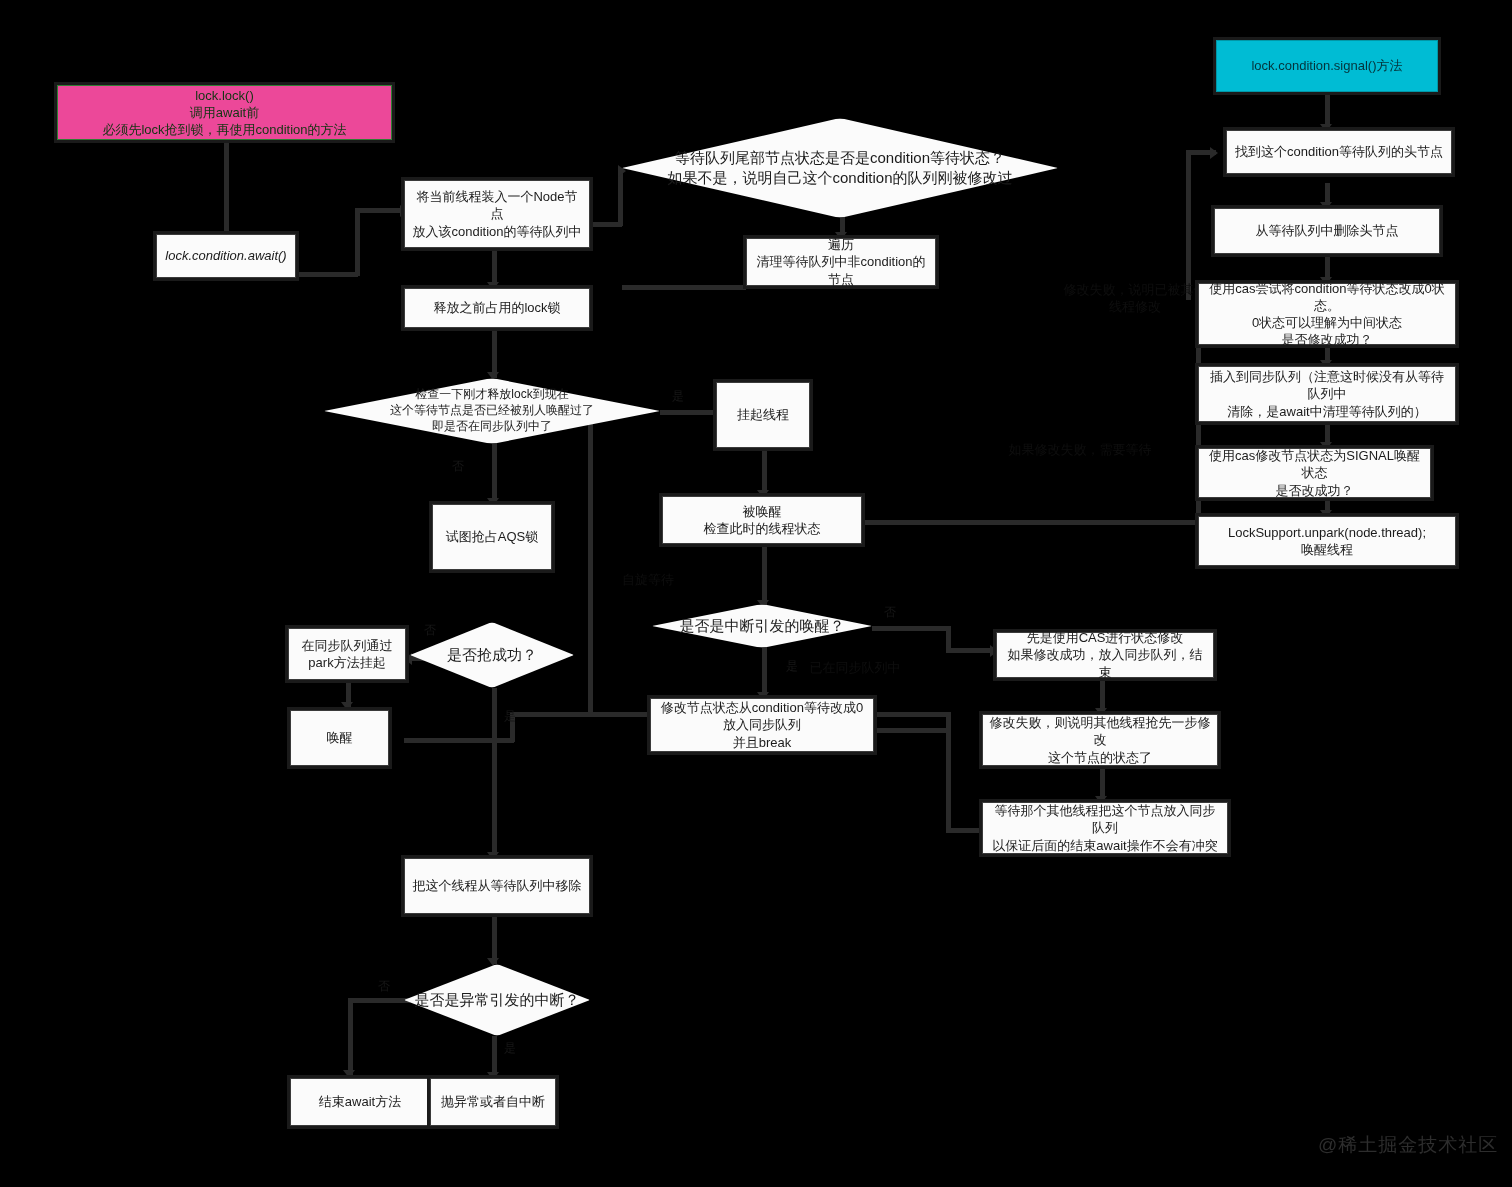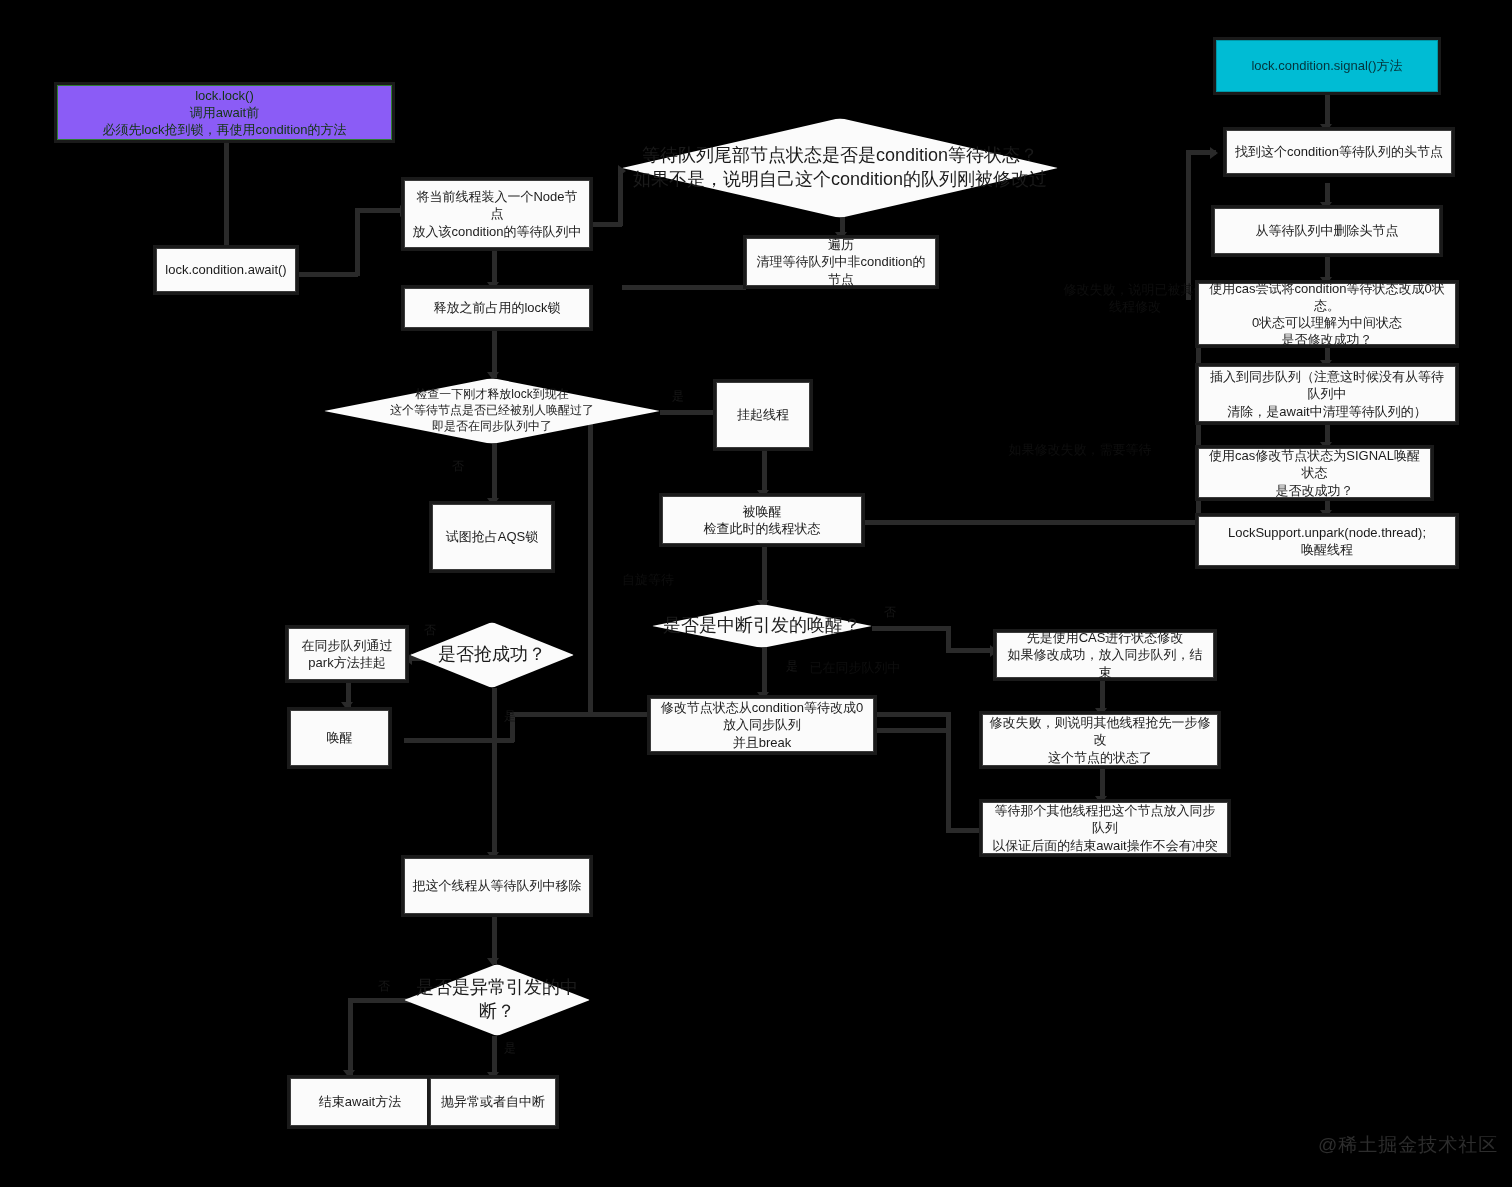--- a/index.html
+++ b/index.html
@@ -16,42 +16,42 @@
     display:flex;
     align-items:center;
     justify-content:center;
     text-align:center;
     line-height:1.32;
     font-size:13px;
     padding:4px 6px;
     box-shadow:0 0 0 3px #1a1a1a;
     white-space:pre-line;
   }
-  .node.green{background:#8b5cf6;border-color:#2f7d33;color:#123512;}
+  .node.green{background:#ec4899;border-color:#2f7d33;color:#123512;}
   .node.cyan{background:#00bcd4;border-color:#0097a7;color:#04333a;}
 
   .diamond{
     position:absolute;
     display:flex;
     align-items:center;
     justify-content:center;
   }
   .diamond .dshape{
     position:absolute;
     inset:0;
     background:#fbfbfb;
     border:1px solid #4a4a4a;
     clip-path:polygon(50% 0%,100% 50%,50% 100%,0% 50%);
     filter:drop-shadow(0 0 2px #2a2a2a);
   }
   .diamond .dtext{
     position:relative;
     z-index:2;
     color:#1b1b1b;
-    font-size:18px;
+    font-size:15px;
     line-height:1.32;
     text-align:center;
     white-space:pre-line;
     padding:0 8px;
   }
 
   
   .ln{position:absolute;background:#2a2a2a;}
   .lnh{height:5px;}
   .lnv{width:5px;}
@@ -211,21 +211,21 @@
   <div class="edgelabel" style="left:504px;top:708px;">是</div>
   <div class="edgelabel" style="left:786px;top:658px;">是</div>
   <div class="edgelabel" style="left:884px;top:604px;">否</div>
   <div class="edgelabel" style="left:378px;top:978px;">否</div>
   <div class="edgelabel" style="left:504px;top:1040px;">是</div>
 
   <div class="node green" style="left:57px;top:85px;width:335px;height:55px;">lock.lock()
 调用await前
 必须先lock抢到锁，再使用condition的方法</div>
 
-  <div class="node" style="left:156px;top:248px;width:140px;height:44px;">lock.condition.await()</div>
+  <div class="node" style="left:156px;top:234px;width:140px;height:44px;font-style:italic;">lock.condition.await()</div>
 
   <div class="node" style="left:404px;top:180px;width:186px;height:68px;">将当前线程装入一个Node节点
 放入该condition的等待队列中</div>
 
   <div class="node" style="left:404px;top:288px;width:186px;height:40px;">释放之前占用的lock锁</div>
 
   <div class="diamond" style="left:622px;top:118px;width:436px;height:100px;">
     <div class="dshape"></div>
     <div class="dtext">等待队列尾部节点状态是否是condition等待状态？
 如果不是，说明自己这个condition的队列刚被修改过</div>

